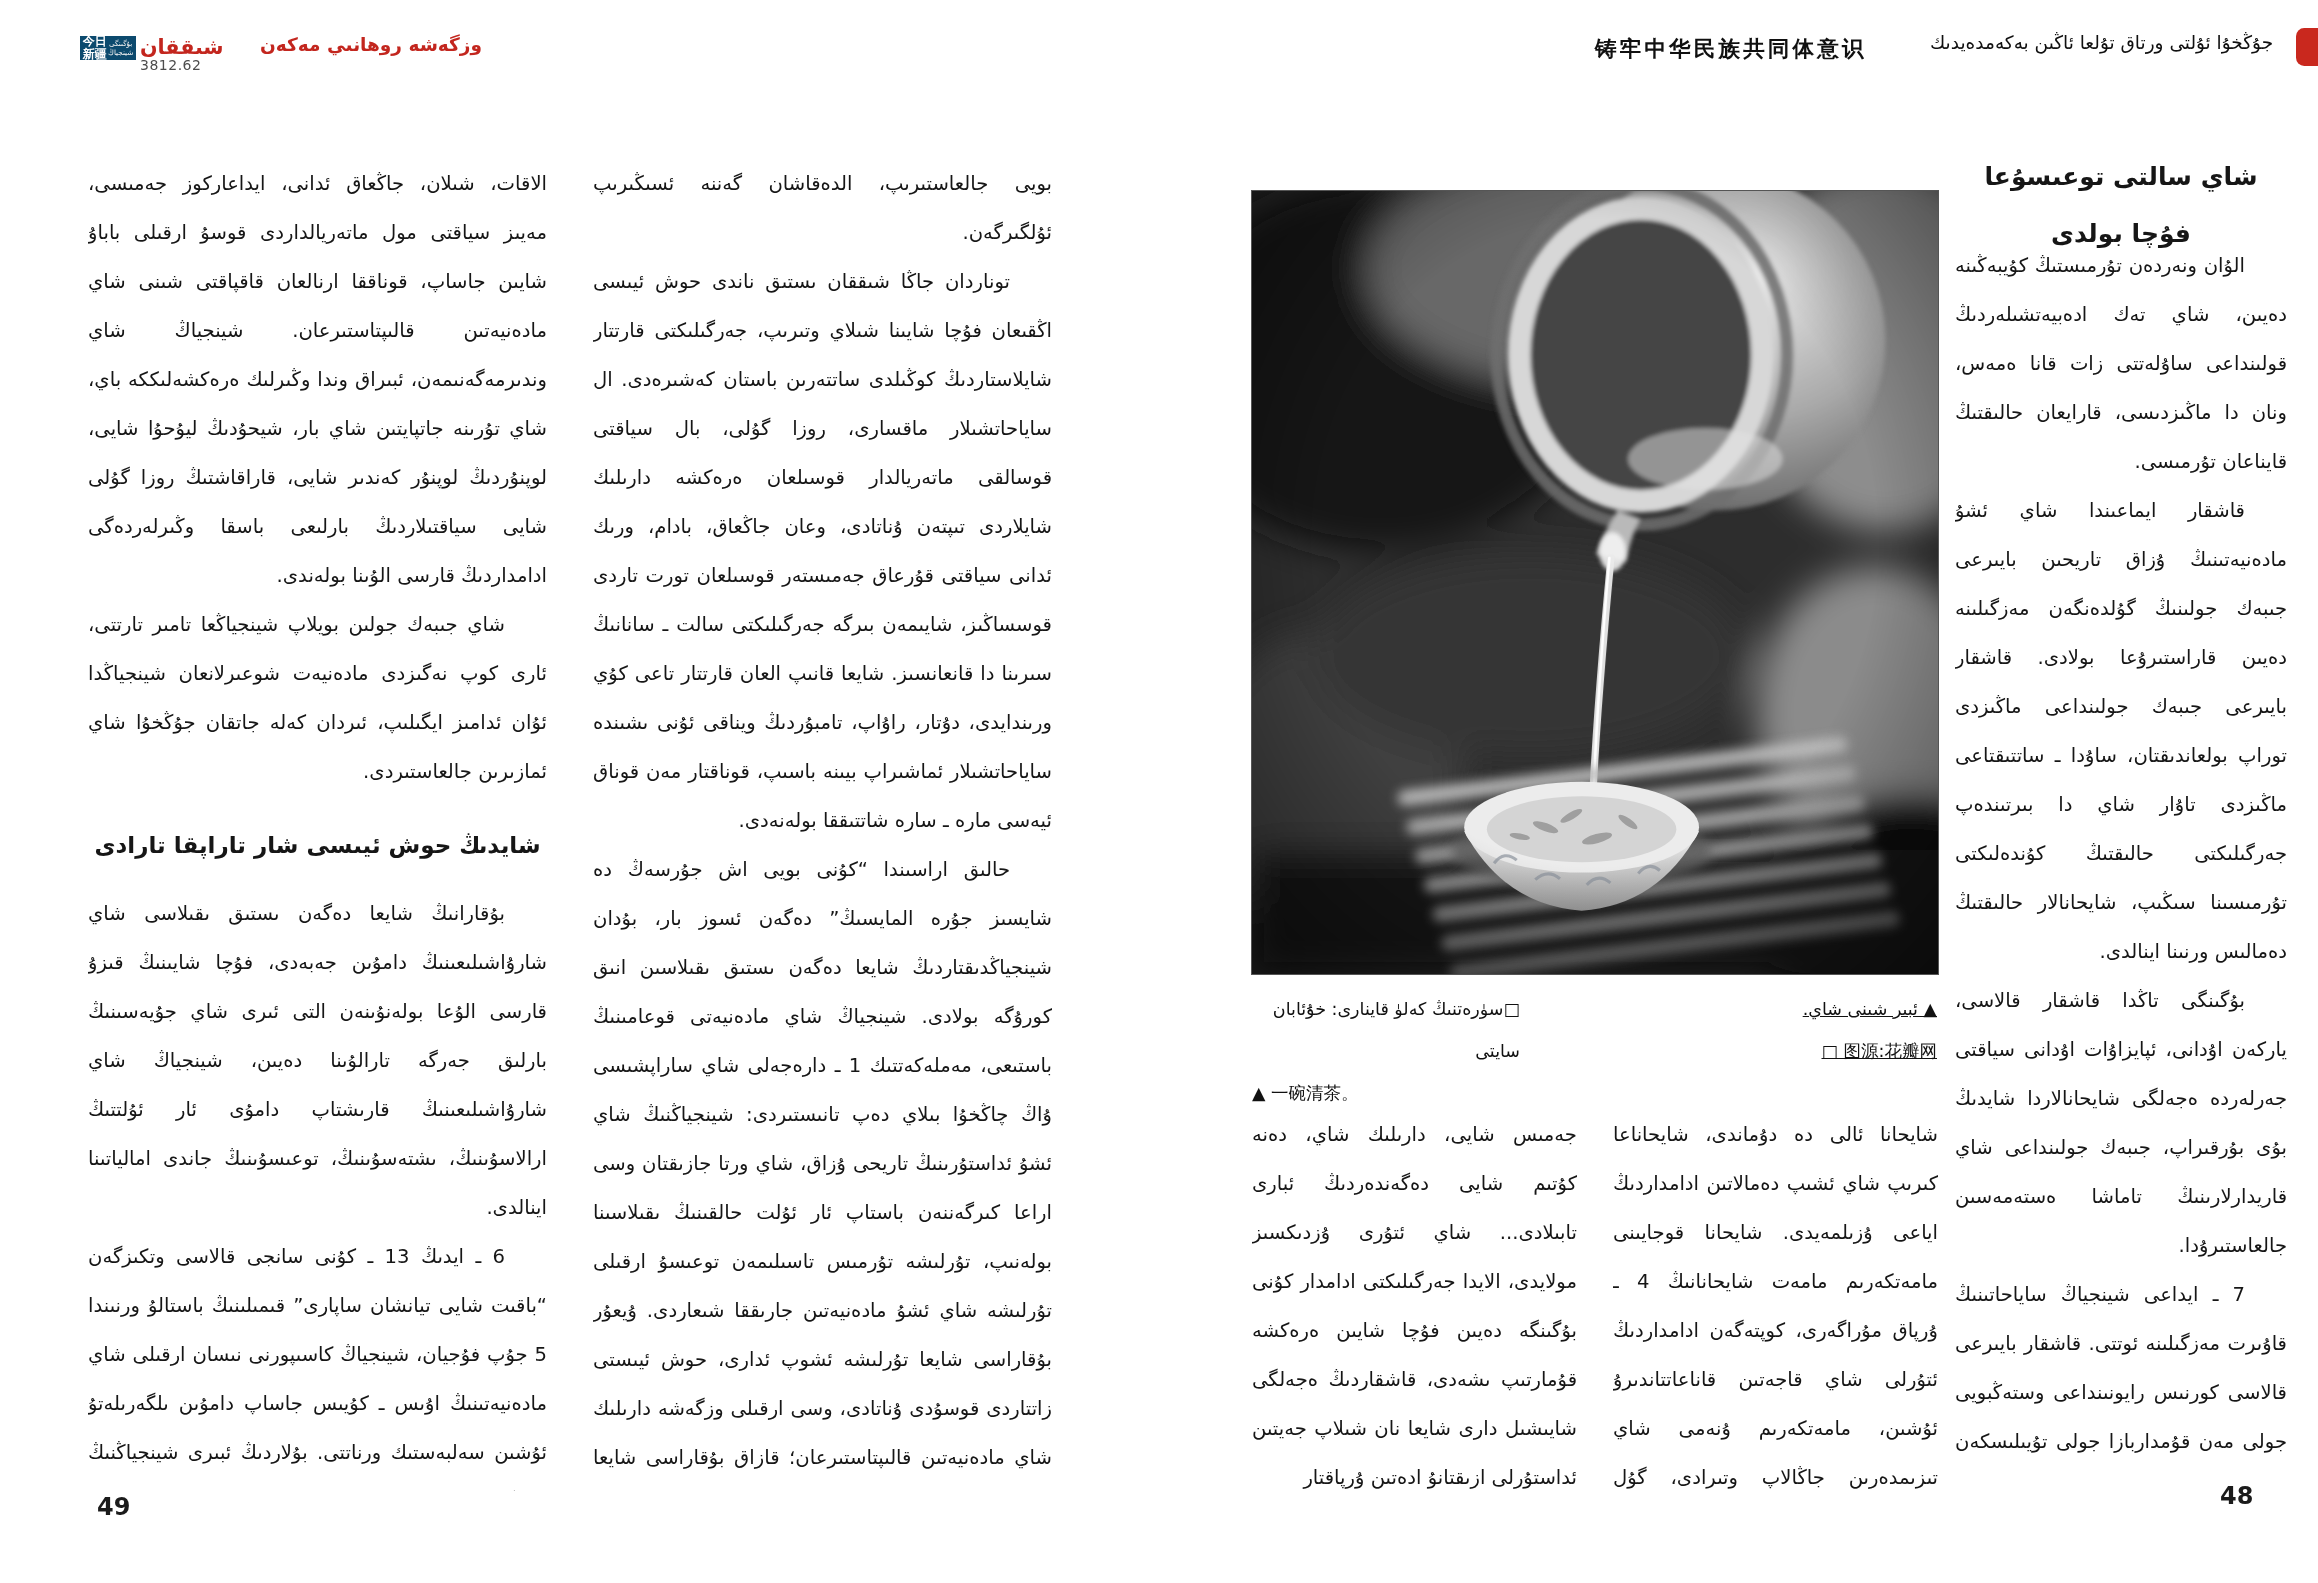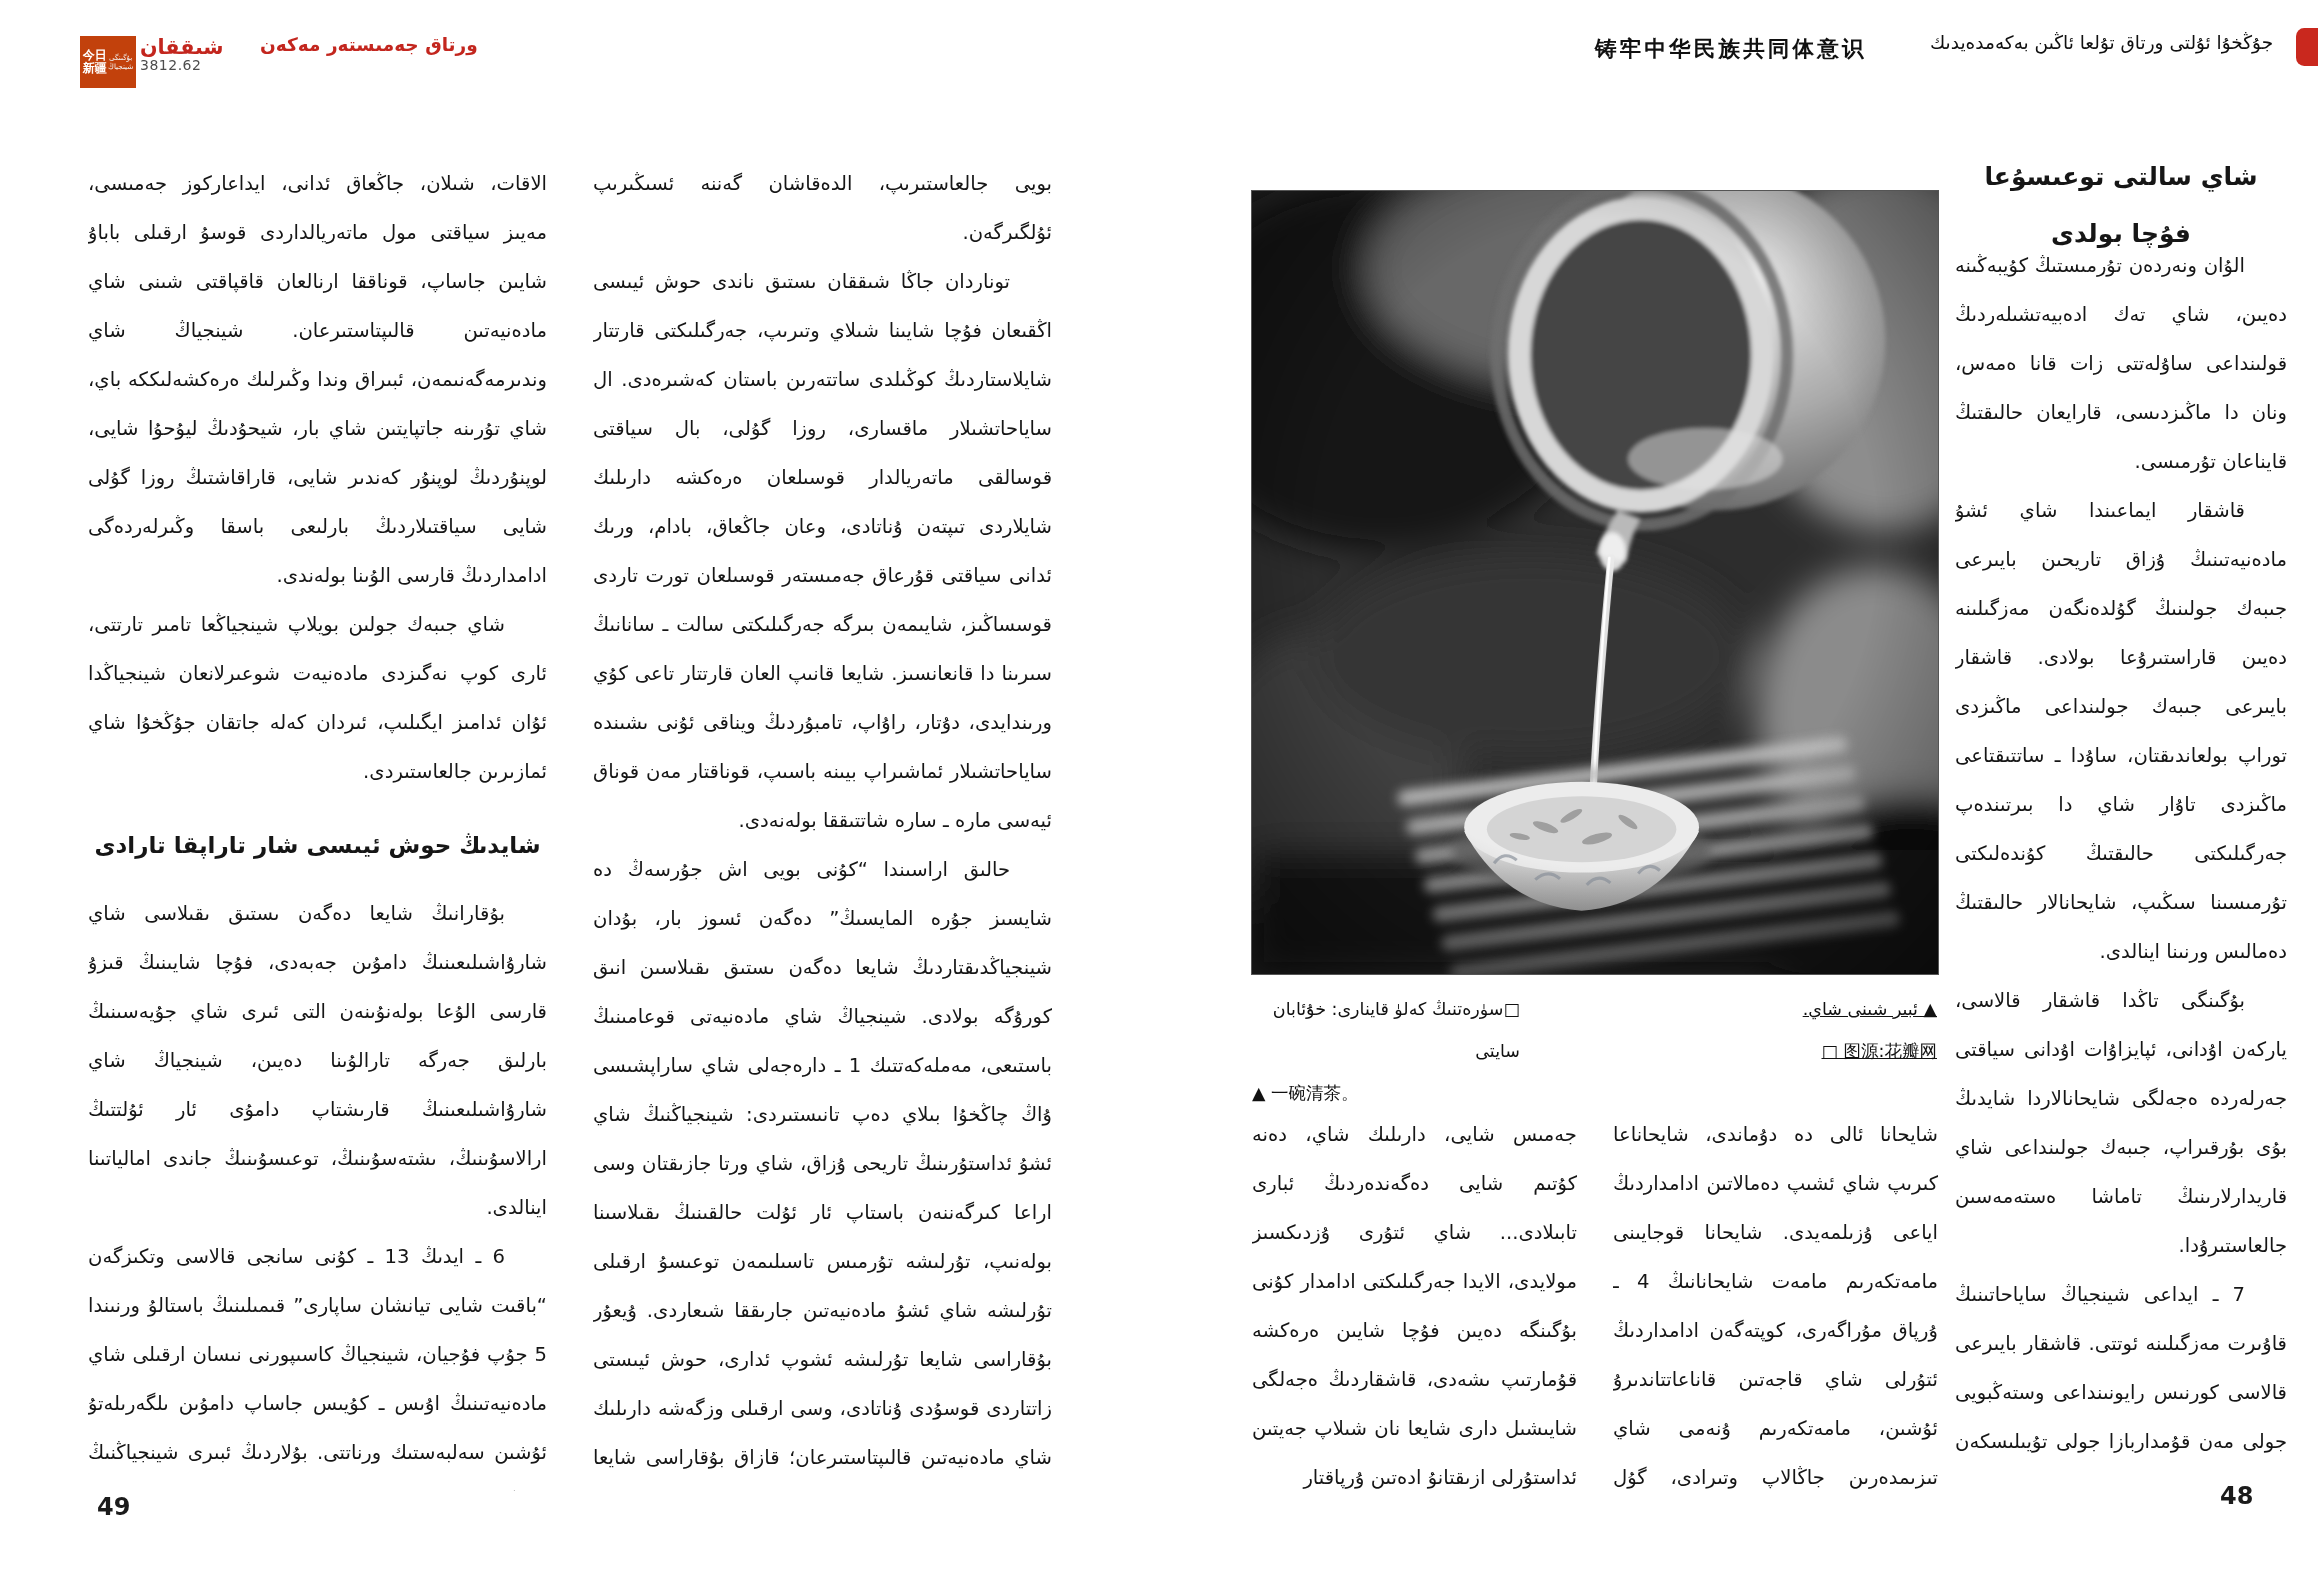--- a/index.html
+++ b/index.html
@@ -1,19 +1,19 @@
 <!DOCTYPE html>
 <html style="font-size:8.2px"><head>
 <meta charset="utf-8">
 <style>
   html,body{margin:0;padding:0;background:#e9e9e9;}
   #canvas{position:relative;width:2319px;height:1584px;background:#ffffff;overflow:hidden;
           font-family:"DejaVu Sans", sans-serif;color:#161616;}
   
-  .logo-box{position:absolute;left:80px;top:36px;width:56px;height:52px;background:#c2410c;
+  .logo-box{position:absolute;left:80px;top:36px;width:56px;height:24px;background:#0c4a6e;
             display:flex;align-items:center;justify-content:space-around;padding:1px 2.1px;box-sizing:border-box;}
   .logo-cn{color:#ffffff;font-weight:bold;font-size:12px;line-height:13.4px;text-align:center;white-space:pre-line;}
   .logo-uy{color:#f2f2f2;font-size:7.2px;line-height:9.3px;text-align:center;direction:rtl;white-space:pre-line;}
   .brand-cn{position:absolute;left:140px;top:35px;font-size:20.6px;font-weight:bold;letter-spacing:1px;}
   .brand-uy{position:absolute;left:260px;top:34px;font-size:18.5px;font-weight:bold;direction:rtl;}
   .issue{position:absolute;left:140px;top:57px;font-size:14px;color:#4d4d4d;letter-spacing:0.5px;}
   .slogan-cn{position:absolute;left:1595px;top:34px;font-size:21.6px;font-weight:bold;
              font-family:"DejaVu Serif", serif;letter-spacing:3.1px;color:#101010;}
   .slogan-uy{position:absolute;left:1930px;top:32px;width:350px;font-size:18.5px;font-weight:normal;
              direction:rtl;text-align:left;color:#101010;}
@@ -45,21 +45,21 @@
 
 <div id="canvas">
 
   <div class="logo-box">
     <span class="logo-cn">今日
 新疆</span>
     <span class="logo-uy">بۇگىنگى
 شينجياڭ</span>
   </div>
   <div class="brand-cn" style="color:#c3261e;">شىققان</div>
-  <div class="brand-uy" style="color:#c3261e;">ورتاق جەمىستەر مەكەن</div>
+  <div class="brand-uy" style="color:#c3261e;">وزگەشە روھانىي مەكەن</div>
   <div class="issue">3812.62</div>
 
   <div class="slogan-cn">铸牢中华民族共同体意识</div>
   <div class="slogan-uy">جۇڭخۇا ئۇلتى ورتاق تۇلعا ئاڭىن بەكەمدەيدىك</div>
   <div class="red-tab"></div>
 
   <div class="col" style="left:88px;top:159px;width:459px;height:1332px;">
     <p>الاقات، شىلان، جاڭعاق ئدانى، ايداعاركوز جەمىسى، مەيىز سياقتى مول ماتەريالداردى قوسۇ ارقىلى باباۇ شايىن جاساپ، قوناققا ارنالعان قاقپاقتى شىنى شاي مادەنيەتىن قالىپتاستىرعان. شينجياڭ شاي وندىرمەگەنىمەن، ئبىراق وندا وڭىرلىك ەرەكشەلىككە باي، شاي تۇرىنە جاتپايتىن شاي بار، شيحۇدىڭ ليۇحۇا شايى، لوپنۇردىڭ لوپنۇر كەندىر شايى، قاراقاشتىڭ روزا گۇلى شايى سياقتىلاردىڭ بارلىعى باسقا وڭىرلەردەگى ادامداردىڭ قارسى الۇىنا بولەندى.</p>
     <p class="ind">شاي جىبەك جولىن بويلاپ شينجياڭعا تامىر تارتتى، ئارى كوپ نەگىزدى مادەنيەت شوعىرلانعان شينجياڭدا ئۇان ئدامىز ايگىلىپ، ئىردان كەلە جاتقان جۇڭخۇا شاي ئمازىرىن جالعاستىردى.</p>
     <p class="subhead">شايدىڭ حوش ئيىسى شار تاراپقا تارادى</p>

